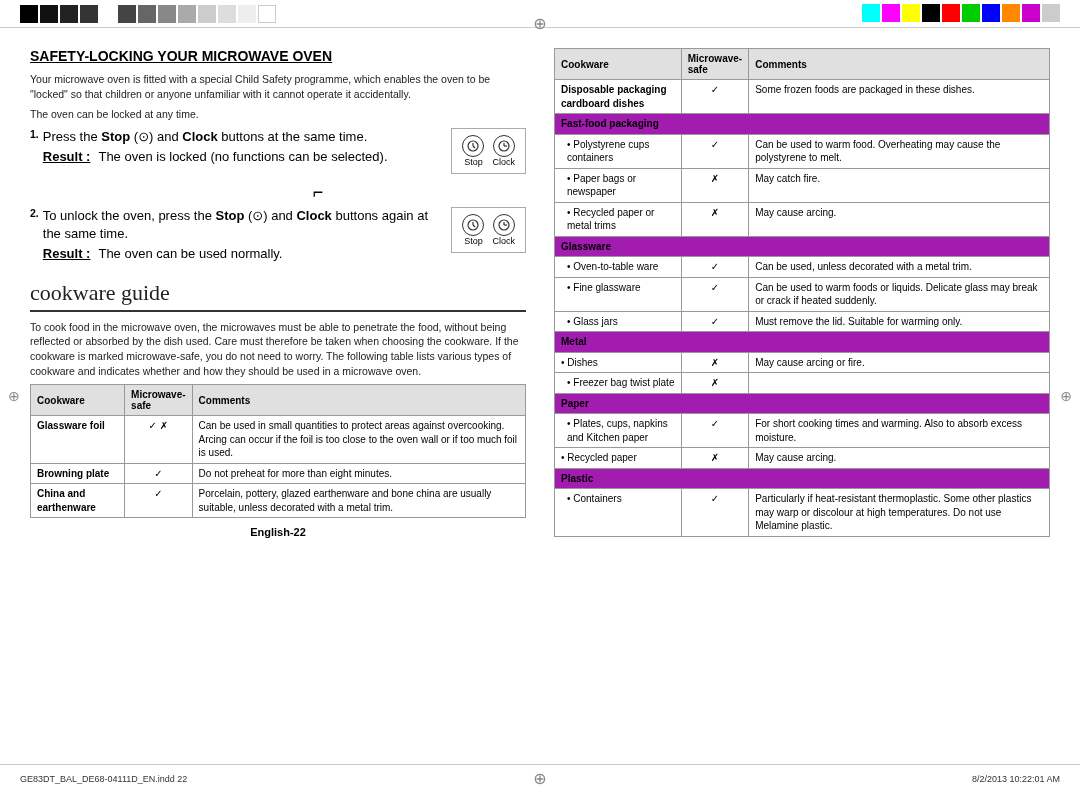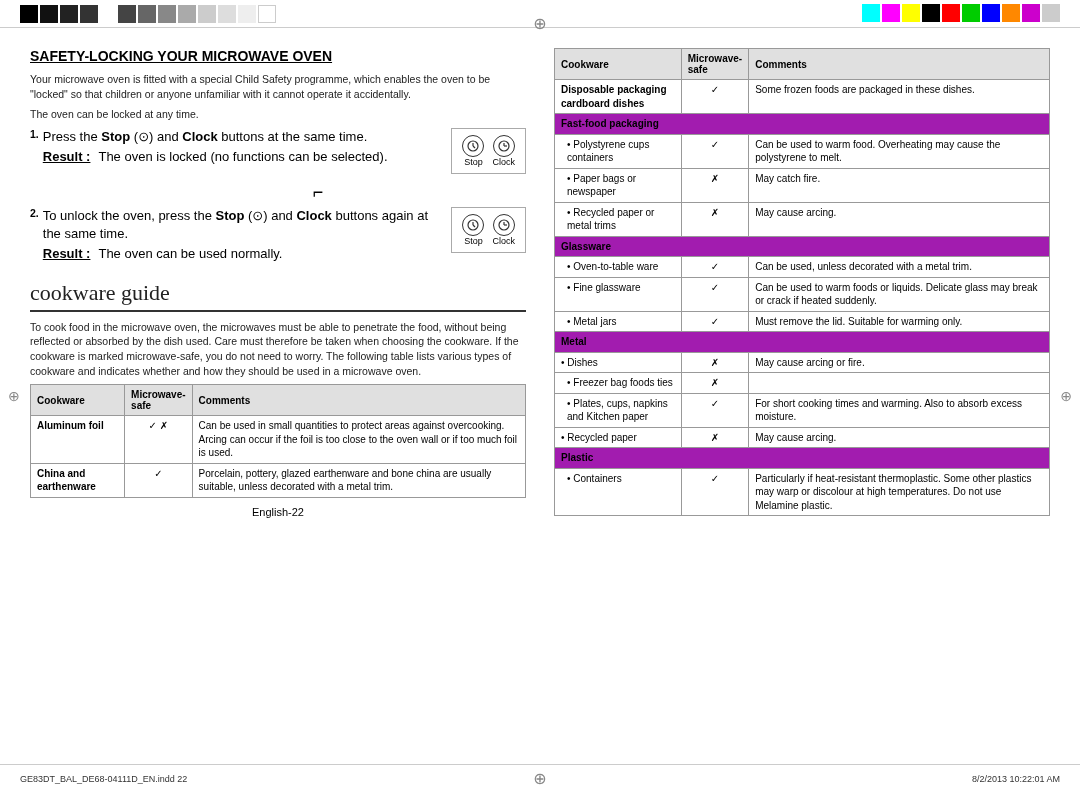--- a/index.html
+++ b/index.html
@@ -237,21 +237,21 @@
       font-size: 10px;
       line-height: 1.35;
     }
     .cat-header td {
       font-weight: bold;
       background: #a21caf;
     }
 
     .page-number {
       text-align: center;
-      font-weight: normal;
+      font-weight: bold;
       font-size: 11px;
       margin-top: 8px;
     }
 
     .margin-mark-left {
       position: absolute;
       left: 8px;
       top: 50%;
       transform: translateY(-50%);
       font-size: 14px;
@@ -390,23 +390,28 @@
     <table>
       <thead>
         <tr>
           <th>Cookware</th>
           <th>Microwave-<br>safe</th>
           <th>Comments</th>
         </tr>
       </thead>
       <tbody id="left-table-body">
       <tr>
-      <td class="bold-label">Aluminum foil</td>
+      <td class="bold-label">Glassware foil</td>
       <td style="text-align:center">✓ ✗</td>
       <td>Can be used in small quantities to protect areas against overcooking. Arcing can occur if the foil is too close to the oven wall or if too much foil is used.</td>
+    </tr>
+          <tr>
+      <td class="bold-label">Browning plate</td>
+      <td style="text-align:center">✓</td>
+      <td>Do not preheat for more than eight minutes.</td>
     </tr>
           <tr>
       <td class="bold-label">China and earthenware</td>
       <td style="text-align:center">✓</td>
       <td>Porcelain, pottery, glazed earthenware and bone china are usually suitable, unless decorated with a metal trim.</td>
     </tr>
         </tbody>
     </table>
 
     <div class="page-number">English-22</div>
@@ -452,37 +457,40 @@
           <td style="padding-left:12px">• Oven-to-table ware</td>
           <td style="text-align:center">✓</td>
           <td>Can be used, unless decorated with a metal trim.</td>
         </tr>
           <tr>
           <td style="padding-left:12px">• Fine glassware</td>
           <td style="text-align:center">✓</td>
           <td>Can be used to warm foods or liquids. Delicate glass may break or crack if heated suddenly.</td>
         </tr>
           <tr>
-          <td style="padding-left:12px">• Metal jars</td>
+          <td style="padding-left:12px">• Glass jars</td>
           <td style="text-align:center">✓</td>
           <td>Must remove the lid. Suitable for warming only.</td>
         </tr>
           <tr class="cat-header">
             <td colspan="3"><strong>Metal</strong></td>
           </tr>
           <tr>
           <td style="">• Dishes</td>
           <td style="text-align:center">✗</td>
           <td>May cause arcing or fire.</td>
         </tr>
           <tr>
-          <td style="padding-left:12px">• Freezer bag foods ties</td>
+          <td style="padding-left:12px">• Freezer bag twist plate</td>
           <td style="text-align:center">✗</td>
           <td></td>
         </tr>
+          <tr class="cat-header">
+            <td colspan="3"><strong>Paper</strong></td>
+          </tr>
           <tr>
           <td style="padding-left:12px">• Plates, cups, napkins and Kitchen paper</td>
           <td style="text-align:center">✓</td>
           <td>For short cooking times and warming. Also to absorb excess moisture.</td>
         </tr>
           <tr>
           <td style="">• Recycled paper</td>
           <td style="text-align:center">✗</td>
           <td>May cause arcing.</td>
         </tr>

